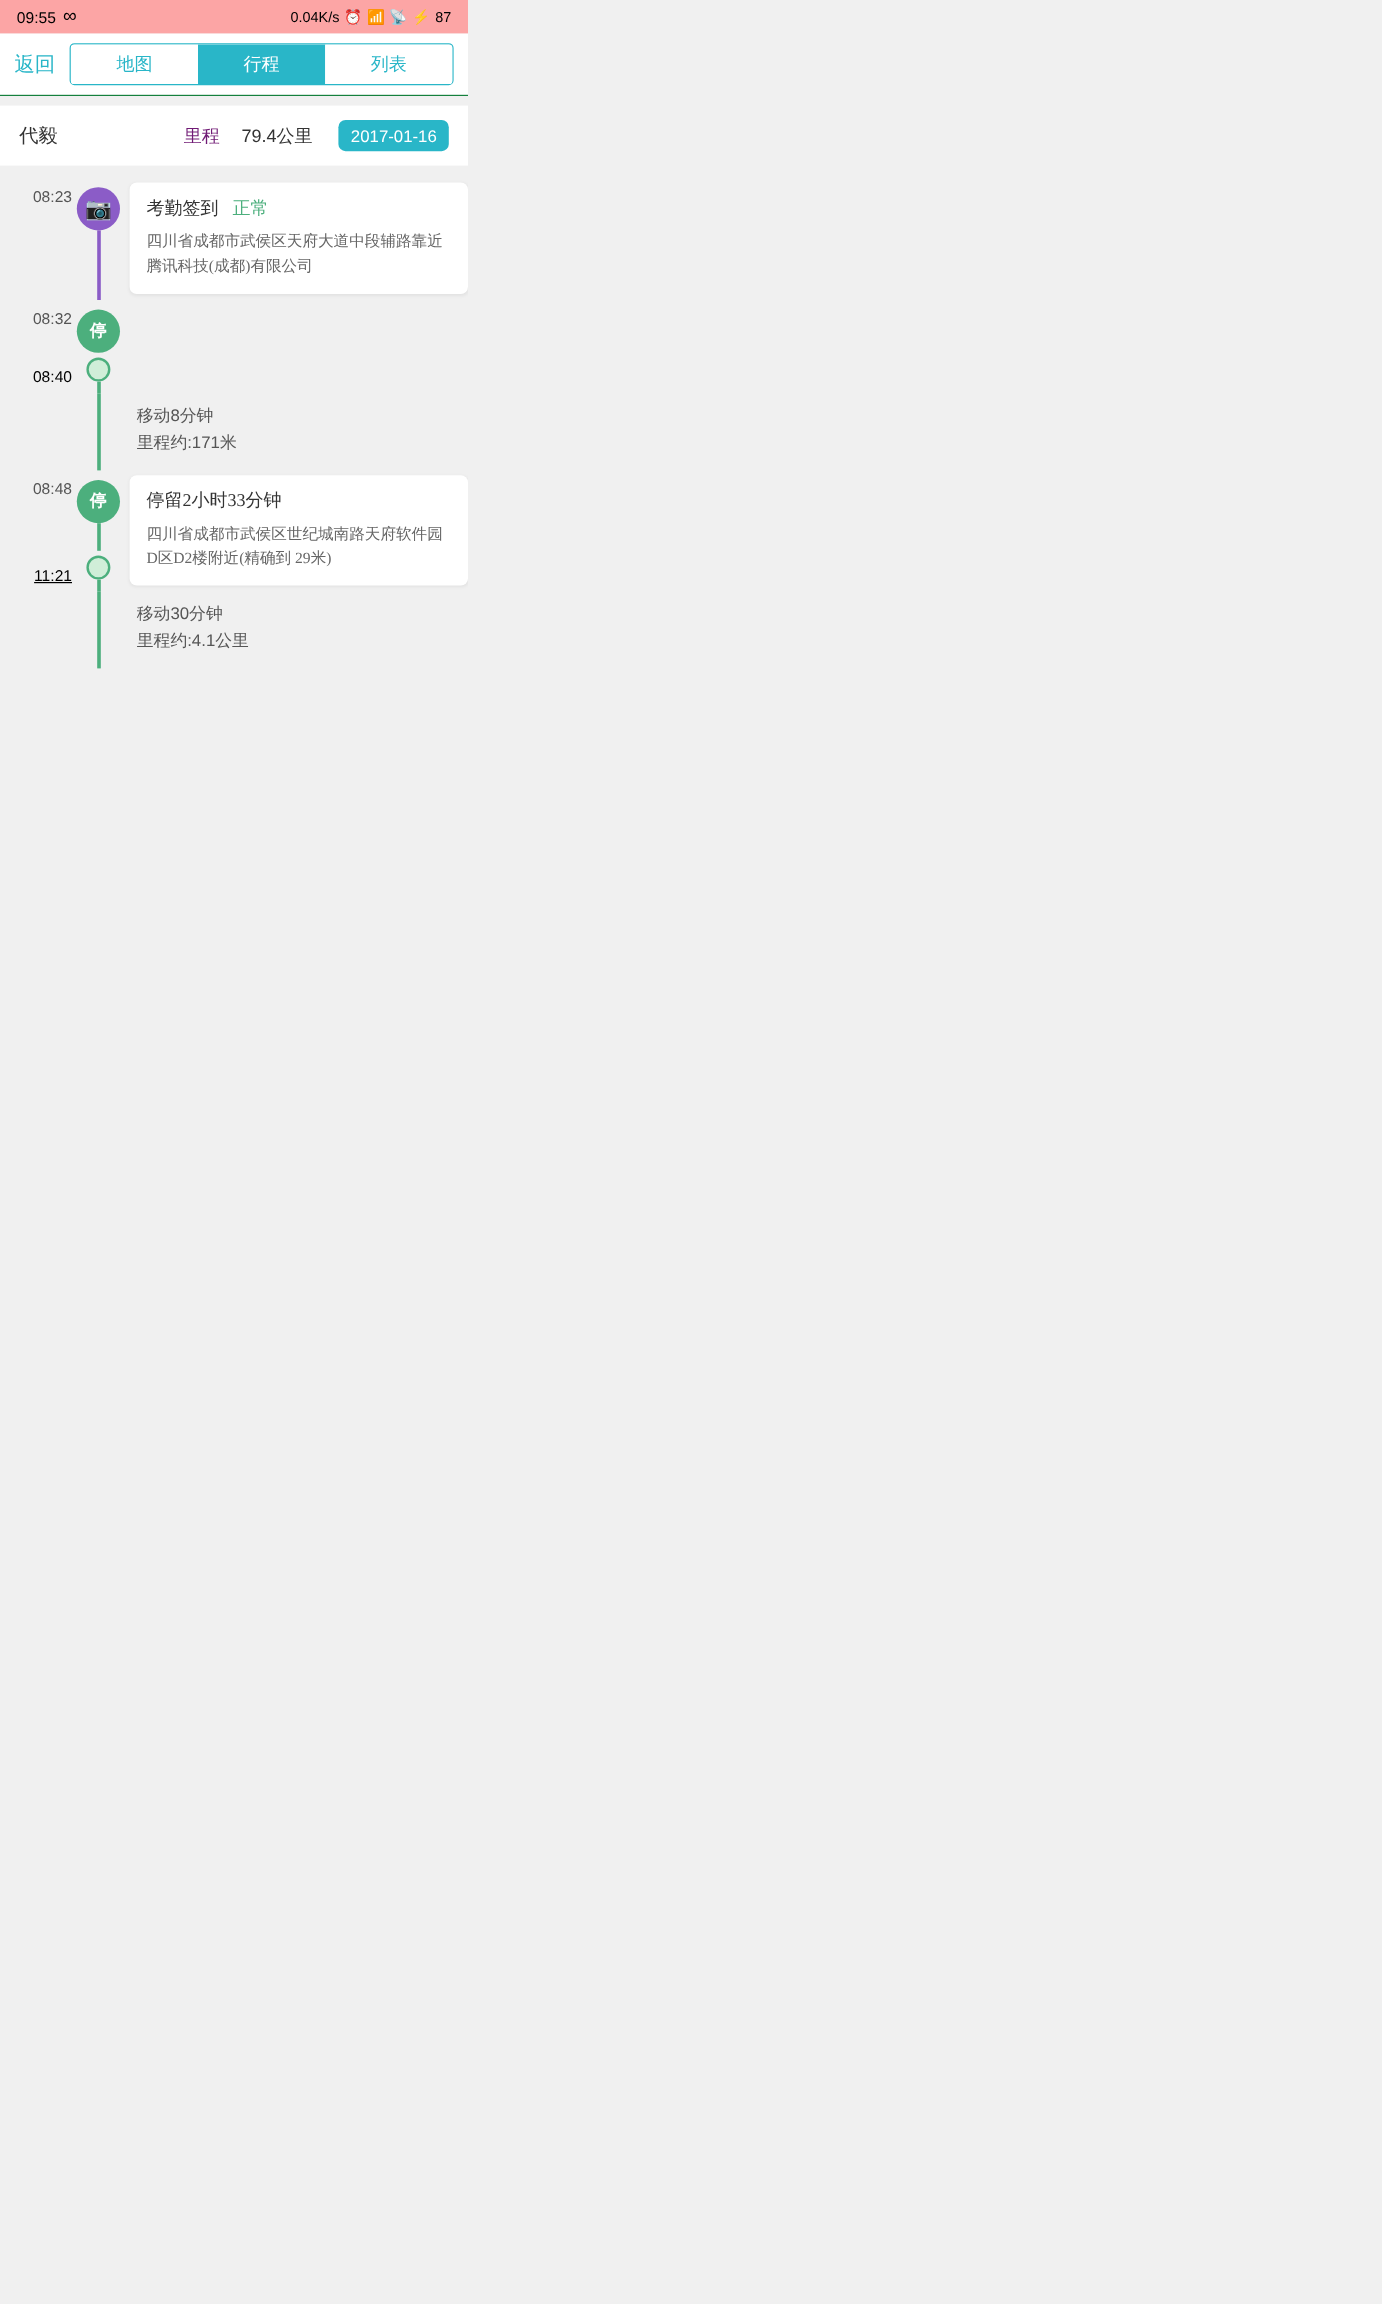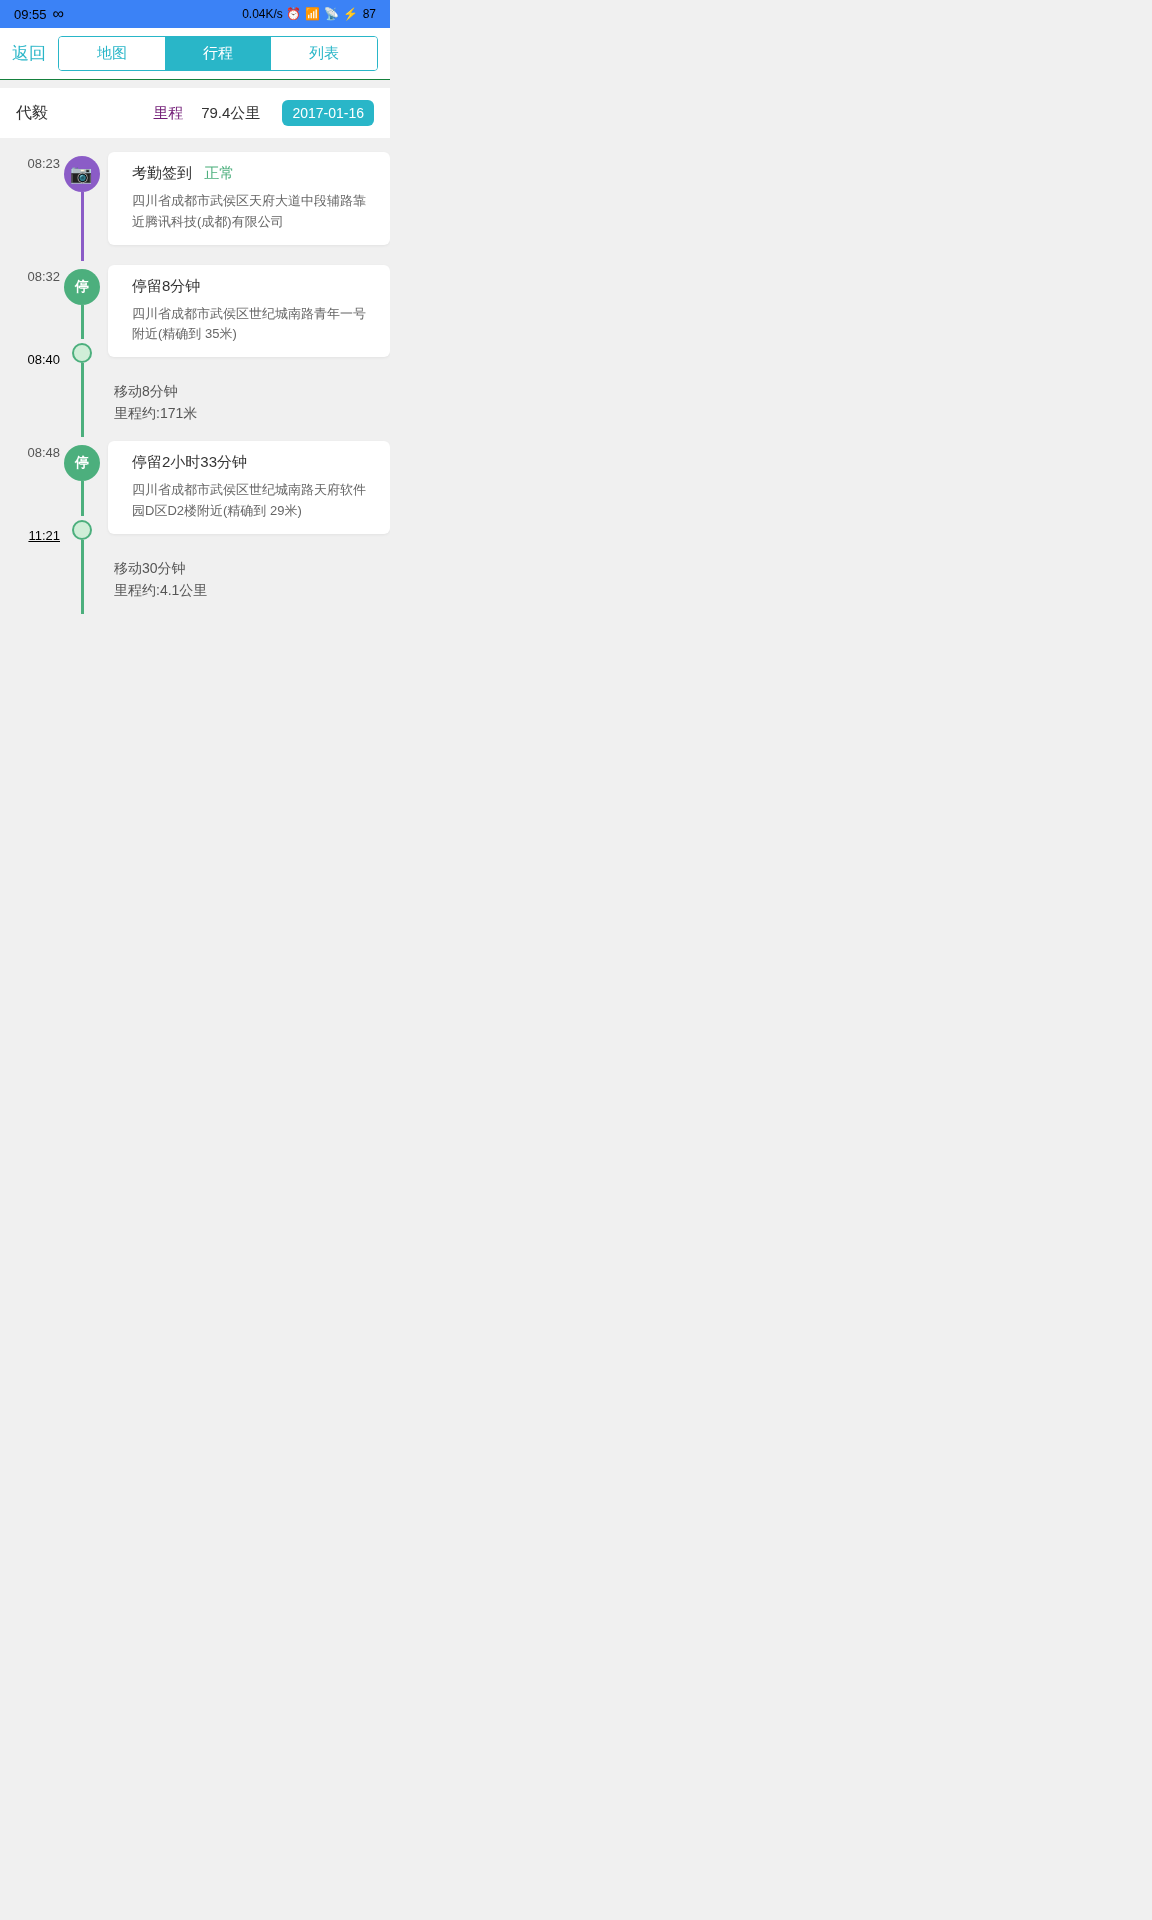--- a/index.html
+++ b/index.html
@@ -11,21 +11,21 @@
       background: #f0f0f0;
       font-size: 15px;
       color: #333;
     }
 
     
     .status-bar {
       display: flex;
       justify-content: space-between;
       align-items: center;
-      background: #3b82f6;
+      background: #fca5a5;
       padding: 6px 14px;
       font-size: 13px;
       font-weight: 500;
       color: #000;
       height: 28px;
     }
     .status-left { display: flex; align-items: center; gap: 6px; }
     .status-right { display: flex; align-items: center; gap: 4px; font-size: 12px; }
 
     
@@ -132,23 +132,24 @@
       z-index: 2;
       position: relative;
       flex-shrink: 0;
       margin-top: 4px;
     }
 
     
     .event-card {
       background: #fff;
       border-radius: 6px;
-      padding: 12px 24px;
-      margin-bottom: 16px;
+      padding: 12px 14px;
+      margin-bottom: 5px;
       box-shadow: 0 1px 3px rgba(0,0,0,0.06);
+      font-family: Liberation Serif, serif;
     }
     .event-title {
       font-size: 15px;
       color: #333;
       font-weight: 500;
       margin-bottom: 8px;
     }
     .event-status-normal {
       color: #4caf7d;
       font-size: 15px;
@@ -286,27 +287,20 @@
       <div class="seg-time-top">08:32</div>
       <div class="seg-time-bottom" style="margin-top:auto;padding-bottom:6px;">08:40</div>
     </div>
     <div class="seg-spine">
       <div class="spine-line spine-line-transparent" style="height:8px; flex:none;"></div>
       <div class="dot-circle dot-stop" style="font-size:14px;">停</div>
       <div class="spine-line spine-line-green"></div>
       <div class="dot-small"></div>
       <div class="spine-line spine-line-green" style="flex:none; height:10px;"></div>
     </div>
-    <div class="seg-content">
-      <div style="height:4px;"></div>
-      <div class="event-card">
-        <div class="event-title">停留8分钟</div>
-        <div class="event-address">四川省成都市武侯区世纪城南路青年一号附近(精确到 35米)</div>
-      </div>
-    </div>
   </div>
 
   <div class="segment">
     <div class="seg-times"></div>
     <div class="seg-spine">
       <div class="spine-line spine-line-green" style="flex:1;"></div>
     </div>
     <div class="seg-content">
       <div class="move-segment">
         <p>移动8分钟</p>

